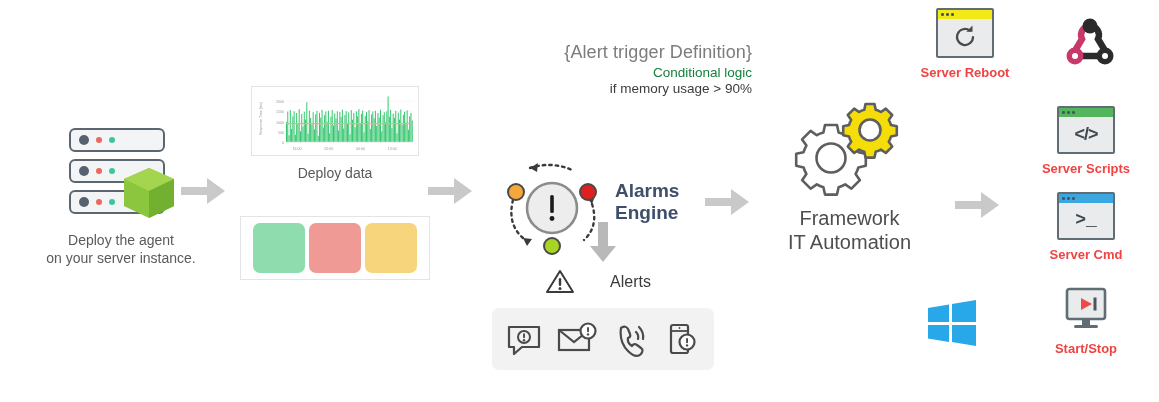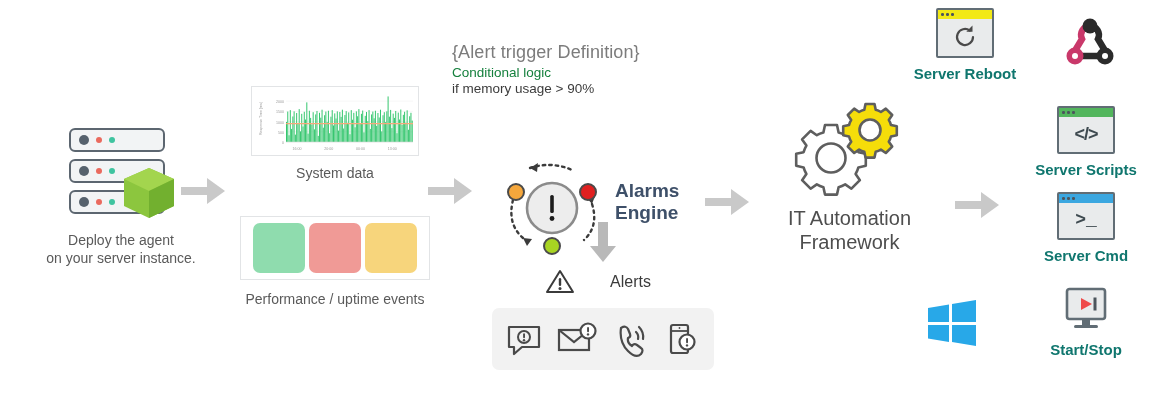--- a/index.html
+++ b/index.html
@@ -2,25 +2,25 @@
 <html><head>
 <meta charset="utf-8">
 <style>
   html,body{margin:0;padding:0;background:#ffffff;}
   body{
     width:1159px;height:402px;position:relative;overflow:hidden;
     font-family:"Liberation Sans","DejaVu Sans",sans-serif;
     color:#4a4a4a;
   }
   .abs{position:absolute;}
-  .ctr{text-align:left;}
+  .ctr{text-align:right;}
 
   
   .cap{font-size:14px;color:#5a5a5a;line-height:1.25;text-align:center;}
-  .cap-bold{font-size:15px;font-weight:bold;color:#0f766e;text-align:center;line-height:1.2;}
+  .cap-bold{font-size:13px;font-weight:bold;color:#ef4444;text-align:center;line-height:1.2;}
 
   
   .arrow{position:absolute;}
   .arrow svg{display:block;}
 
   
   #stage-deploy{left:36px;top:128px;width:170px;}
   .rack{position:relative;width:104px;height:90px;margin:0 auto;}
   .rack-unit{
     position:absolute;left:0;width:96px;height:24px;
@@ -251,30 +251,29 @@
         <rect x="154.46" y="21.78" width="0.99" height="29.22" fill="#33c66d"></rect>
         <rect x="155.73" y="29.54" width="0.99" height="21.46" fill="#33c66d"></rect>
         <line x1="30" y1="32.608695652173914" x2="157" y2="32.608695652173914" stroke="#f5a97a" stroke-width="1.1"></line>
         <line x1="30" y1="51" x2="157" y2="51" stroke="#d8d8d8" stroke-width="0.6"></line>
         <text x="41.1125" y="58.5" text-anchor="middle" font-size="3.6" fill="#9a9a9a" font-family="Liberation Sans, sans-serif">16:00</text>
         <text x="72.86250000000001" y="58.5" text-anchor="middle" font-size="3.6" fill="#9a9a9a" font-family="Liberation Sans, sans-serif">20:00</text>
         <text x="104.6125" y="58.5" text-anchor="middle" font-size="3.6" fill="#9a9a9a" font-family="Liberation Sans, sans-serif">00:00</text>
         <text x="136.3625" y="58.5" text-anchor="middle" font-size="3.6" fill="#9a9a9a" font-family="Liberation Sans, sans-serif">13:00</text>
       </svg>
   </div>
-  <div class="cap" id="sysdata-caption">System data</div>
+  <div class="cap" id="sysdata-caption">Deploy data</div>
 </div>
 
 <div class="abs" id="stage-events">
   <div class="card" id="events-card">
     <span class="sq" style="background:#8fdcae"></span>
     <span class="sq" style="background:#f09a96"></span>
     <span class="sq" style="background:#f7d57c"></span>
   </div>
-  <div class="cap" id="events-caption">Performance / uptime events</div>
 </div>
 
 <div class="arrow" style="left:428px;top:176px;">
   <svg width="46" height="30" viewBox="0 0 46 30">
       <path d="M0 11 h26 v-9 l18 13 -18 13 v-9 H0 z" fill="#c9c9c9"></path>
     </svg>
 </div>
 
 <div class="abs ctr" id="alert-def">
   <div class="t1">{Alert trigger Definition}</div>
@@ -373,22 +372,22 @@
         <circle cx="0" cy="0" r="14.5" fill="#ffffff" stroke="#5e5e5e" stroke-width="2.6"></circle>
       </g>
 
       <g transform="translate(83,30)">
         <path fill="#f5dd0a" stroke="#5e5e5e" stroke-width="2.6" stroke-linejoin="round" d="M-4.5,-26 h9 l1.2,5.8 a20,20 0 0 1 5.2,2.2 l4.9,-3.4 l6.4,6.4 l-3.4,4.9 a20,20 0 0 1 2.2,5.2 l5.8,1.2 v9 l-5.8,1.2 a20,20 0 0 1 -2.2,5.2 l3.4,4.9 l-6.4,6.4 l-4.9,-3.4 a20,20 0 0 1 -5.2,2.2 l-1.2,5.8 h-9 l-1.2,-5.8 a20,20 0 0 1 -5.2,-2.2 l-4.9,3.4 l-6.4,-6.4 l3.4,-4.9 a20,20 0 0 1 -2.2,-5.2 l-5.8,-1.2 v-9 l5.8,-1.2 a20,20 0 0 1 2.2,-5.2 l-3.4,-4.9 l6.4,-6.4 l4.9,3.4 a20,20 0 0 1 5.2,-2.2 z"></path>
         <circle cx="0" cy="0" r="10.5" fill="#ffffff" stroke="#5e5e5e" stroke-width="2.6"></circle>
       </g>
     </svg>
   </div>
   <div id="itaf-caption">
+    <div>Framework</div>
     <div>IT Automation</div>
-    <div>Framework</div>
   </div>
 </div>
 
 <div class="arrow" style="left:955px;top:190px;">
   <svg width="46" height="30" viewBox="0 0 46 30">
       <path d="M0 11 h26 v-9 l18 13 -18 13 v-9 H0 z" fill="#c9c9c9"></path>
     </svg>
 </div>
 
 <div class="tile" id="tile-reboot">

